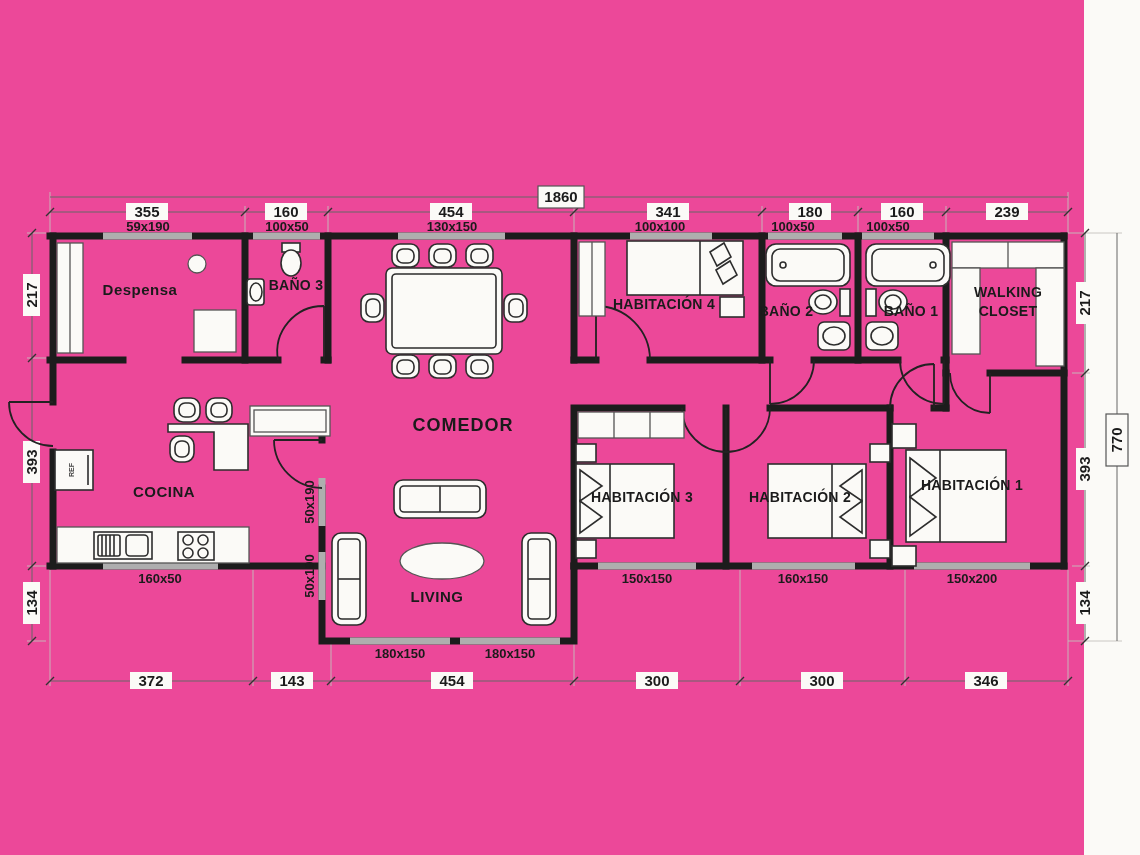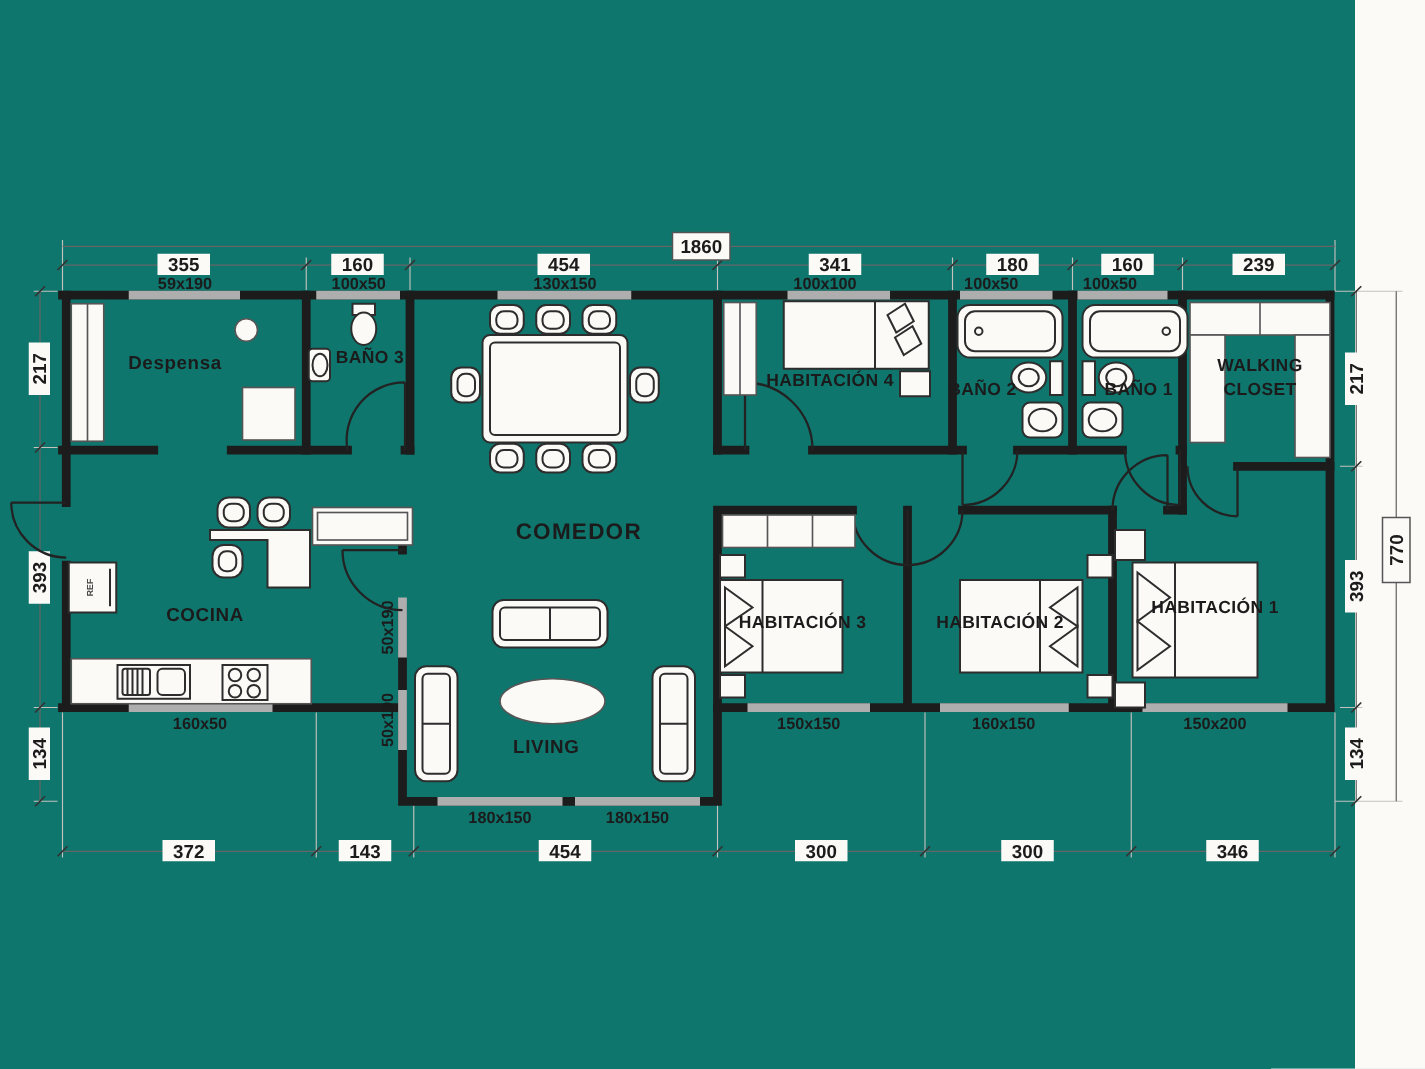--- a/index.html
+++ b/index.html
@@ -1,16 +1,16 @@
 <!DOCTYPE html>
 <html><head>
 <meta charset="utf-8">
 <style>
   html,body{margin:0;padding:0;background:#fbfaf7;}
-  .stage{position:relative;width:1084px;height:855px;background:#0f766e;font-family:"Liberation Sans",sans-serif;}
+  .stage{position:relative;width:1084px;height:855px;background:#ec4899;font-family:"Liberation Sans",sans-serif;}
   svg{display:block}
   text{fill:#1b1b1b;font-family:"Liberation Sans",sans-serif;}
   .dimnum{font-size:15px;font-weight:700;}
   .winlbl{font-size:13px;font-weight:700;}
   .room{font-weight:700;font-size:15px;letter-spacing:.5px;}
   .room-big{font-weight:700;font-size:18px;letter-spacing:1px;}
   .room-md{font-weight:700;font-size:14px;letter-spacing:.3px;}
   .tiny{font-size:7px;font-weight:700;fill:#444;}
   .wall{stroke:#1c1c1c;stroke-width:7;fill:none;stroke-linecap:square;}
   .win{stroke:#aeaeae;stroke-width:7;fill:none;}

